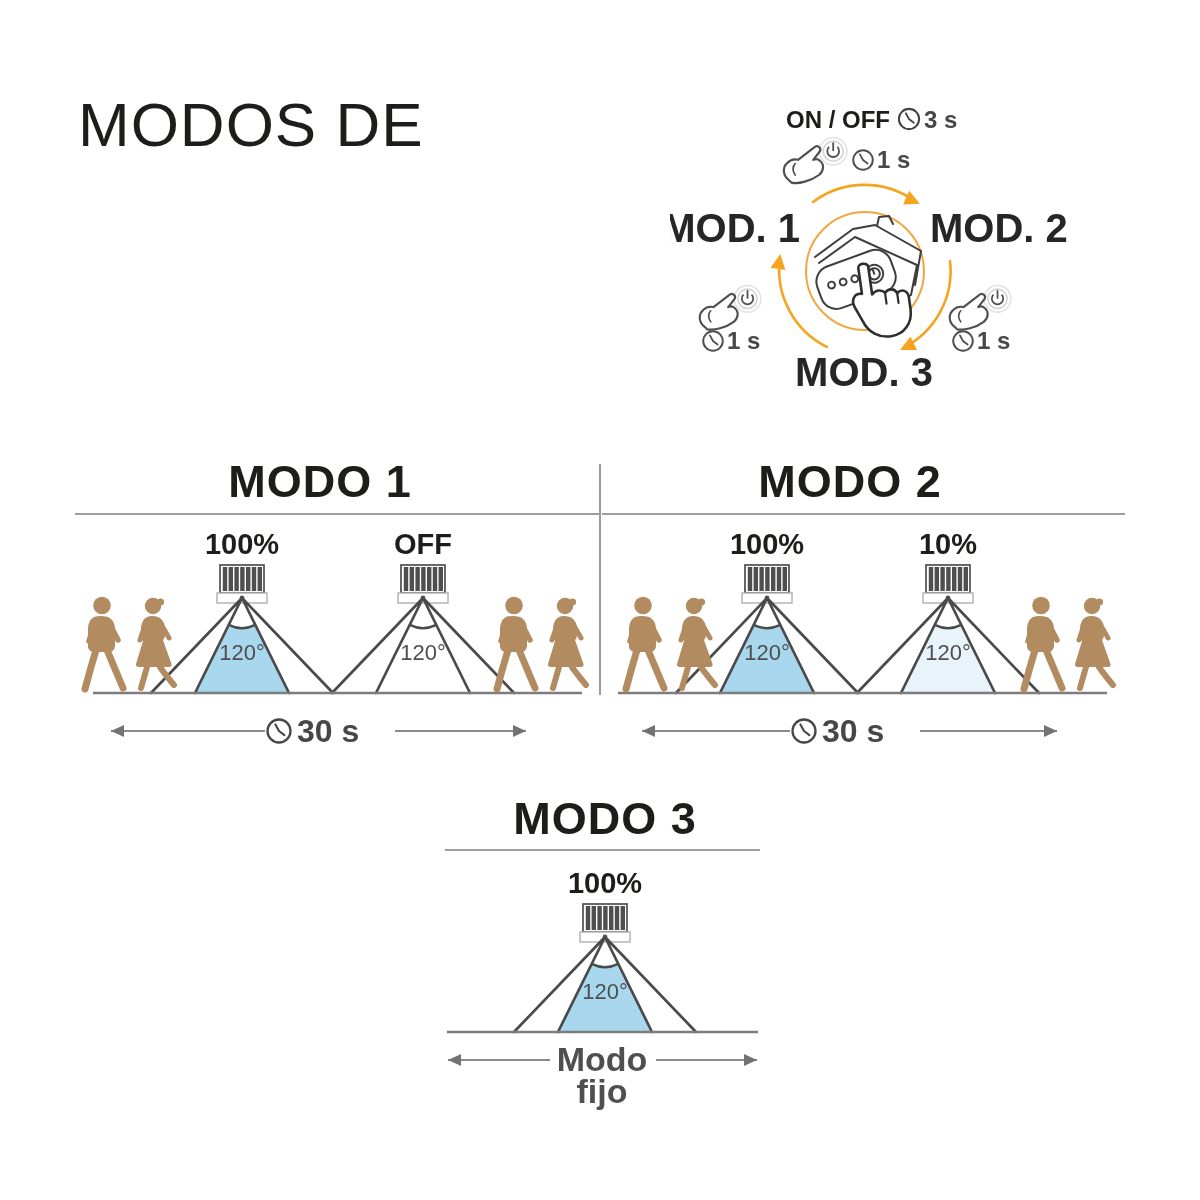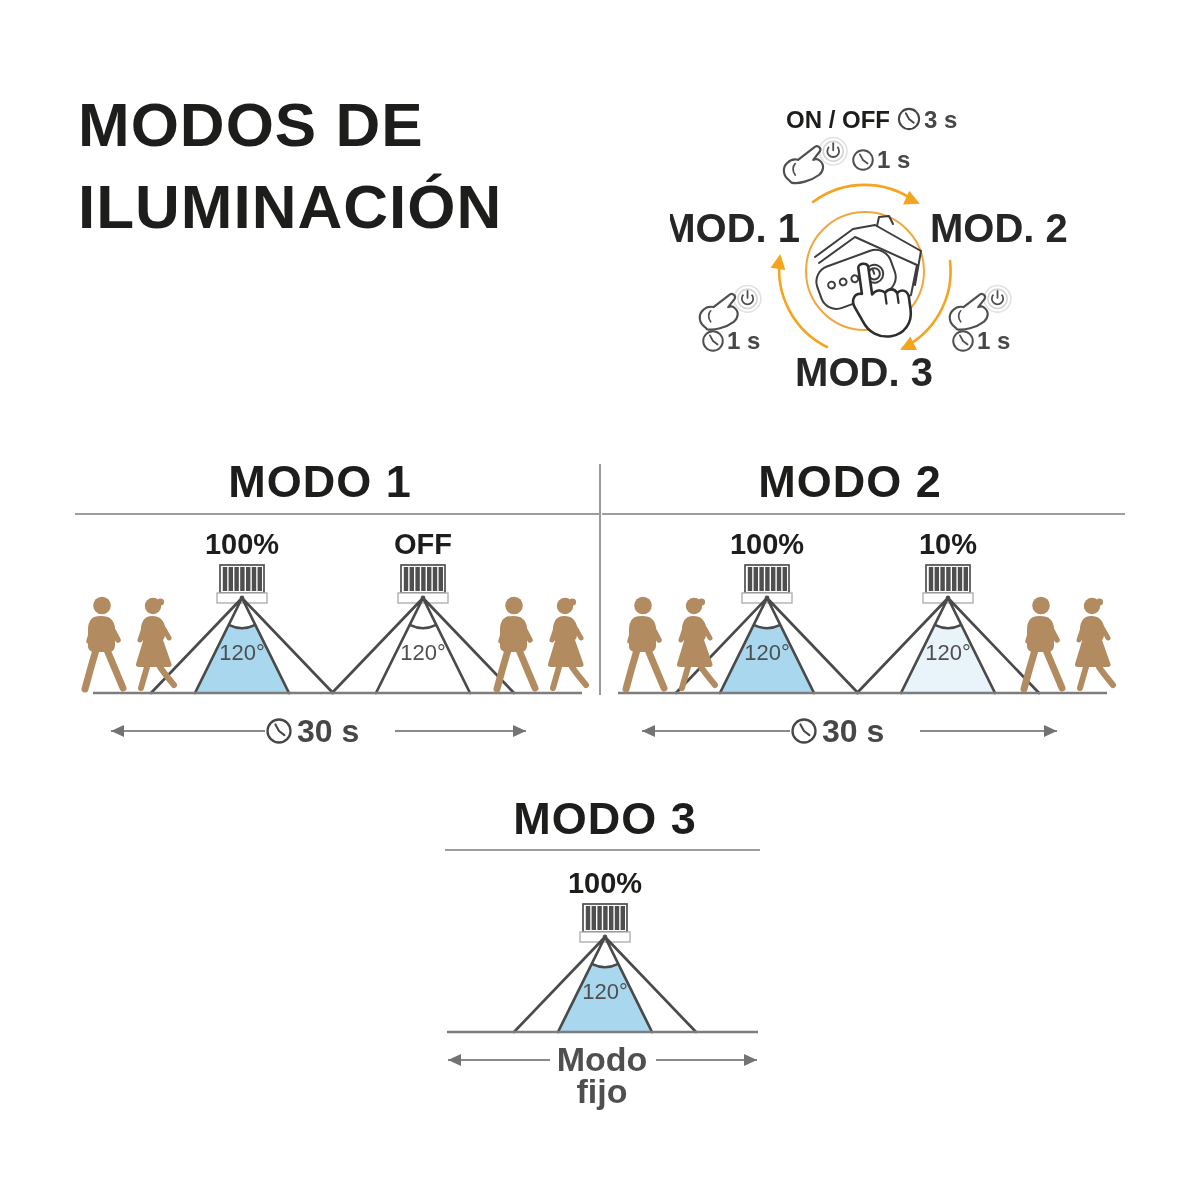--- a/index.html
+++ b/index.html
@@ -1,19 +1,19 @@
 <!DOCTYPE html>
 <html><head>
 <meta charset="utf-8">
 <style>
   html,body{margin:0;padding:0;background:#ffffff;}
   .canvas{position:relative;width:1200px;height:1200px;background:#ffffff;overflow:hidden;
           font-family:"Liberation Sans",sans-serif;}
   .abs{position:absolute;}
-  .page-title{left:78px;top:84px;font-size:62px;font-weight:700;color:#1d1d1b;
+  .page-title{left:78px;top:84px;font-size:62px;font-weight:400;color:#1d1d1b;
               line-height:1.32;letter-spacing:1px;}
   svg text{font-family:"Liberation Sans",sans-serif;}
   .panel-title{font-size:45px;font-weight:800;fill:#1d1d1b;letter-spacing:1px;}
   .lamp-label{font-size:29px;font-weight:700;fill:#1d1d1b;}
   .angle-label{font-size:22px;font-weight:400;fill:#4f4f4f;}
   .time-label{font-size:32px;font-weight:700;fill:#474747;}
   .mod-label{font-size:40px;font-weight:800;fill:#262626;}
   .onoff-label{font-size:24px;font-weight:700;fill:#1d1d1b;}
   .sec-label{font-size:24px;font-weight:700;fill:#474747;}
   .fixed-label{font-size:34px;font-weight:700;fill:#4f4f4f;}
@@ -91,21 +91,20 @@
         <path d="M56,6.5 L56,14" stroke="#4f4f4f" stroke-width="1.9" stroke-linecap="round"></path>
         <path fill="#ffffff" stroke="#4f4f4f" stroke-width="2.3" stroke-linejoin="round" d="M10,46 C3,41 2,32 8,27 C11,24 15,23 19,24 L36,11 C39,8 44,11 42,15
                  L35,24 C37,23 40,23 42,25 C47,29 46,36 41,40 C33,46 19,50 12,48 Z"></path>
         <path d="M16,28 C13,31 13,36 16,40" fill="none" stroke="#4f4f4f" stroke-width="1.8" stroke-linecap="round"></path>
       </g>
     </defs>
   </svg>
 
   <div class="abs page-title">
     <div>MODOS DE</div>
-    <div>ILUMINACIÓN</div>
   </div>
 
   <svg class="abs" style="left:670px;top:95px" width="470" height="310" viewBox="0 0 470 310">
 
     <g stroke="#F5A41D" stroke-width="2.6" fill="none" stroke-linecap="round">
       <path d="M143,107 A86,86 0 0 1 246,107"></path>
       <path d="M280,166 A86,86 0 0 1 233,253"></path>
       <path d="M157,252 A86,86 0 0 1 110,163"></path>
     </g>
     <use href="#g-oarrow" transform="translate(248,108) rotate(24)"></use>

